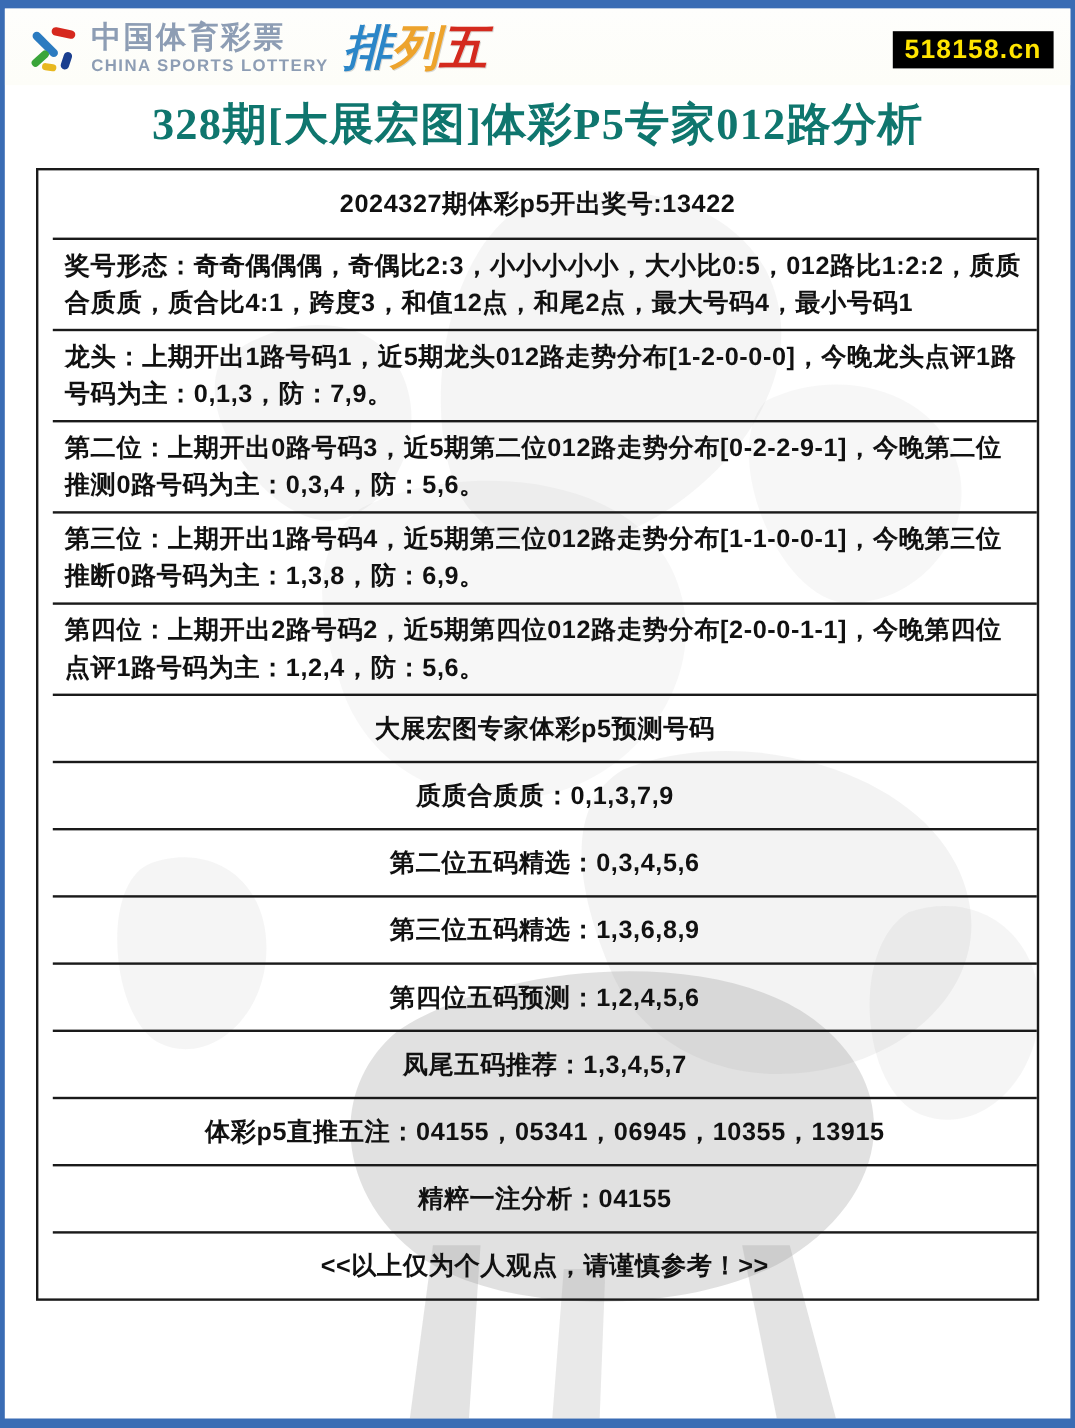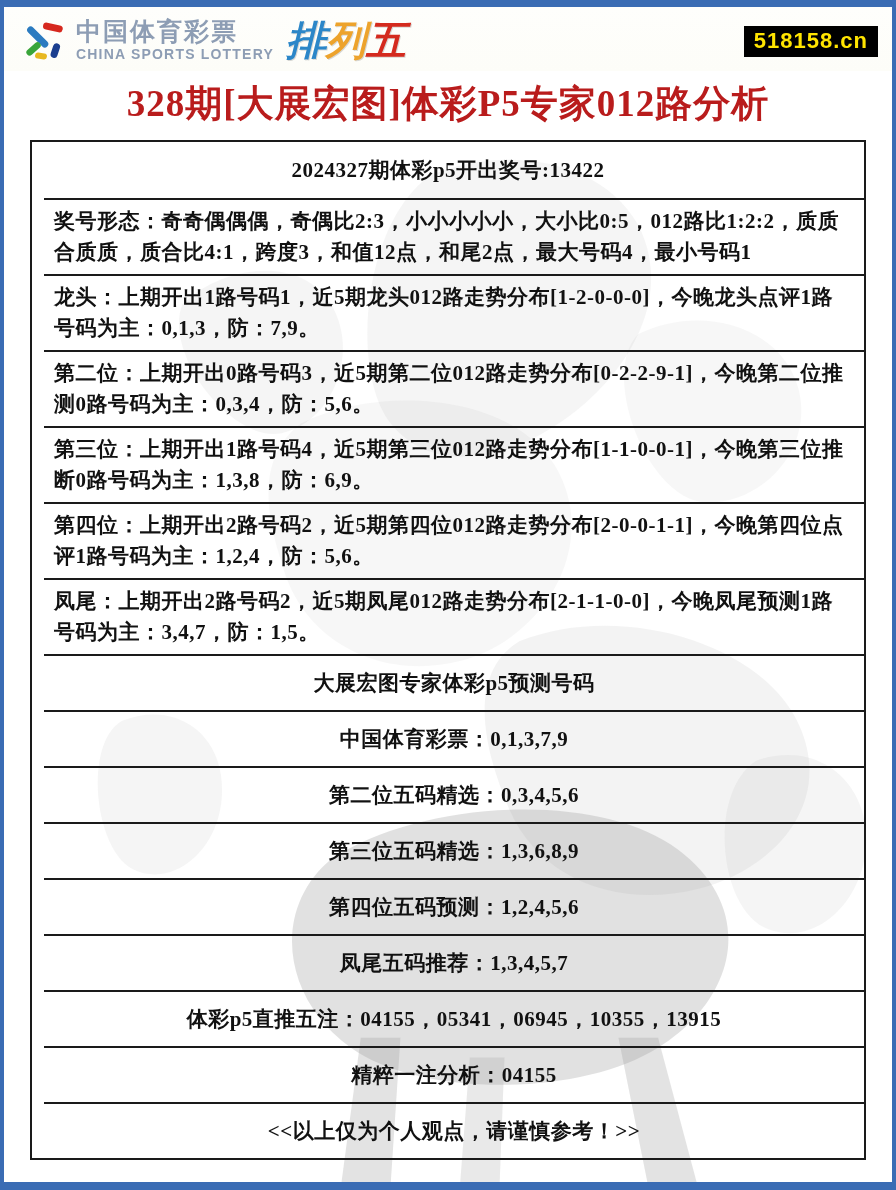--- a/index.html
+++ b/index.html
@@ -62,30 +62,29 @@
     letter-spacing: 1px;
   }
 
   
   .page-title {
     margin-top: 8px;
     text-align: center;
     font-family: "Liberation Serif", serif;
     font-weight: bold;
     font-size: 37px;
-    color: #b91c1c;
+    color: #0f766e;
     letter-spacing: 1px;
   }
 
   
   .analysis-table {
     margin: 11px 26px 0 26px;
     border: 2px solid #1a1a1a;
     background: transparent;
-    font-family: Liberation Serif, serif;
   }
   .row {
     min-height: 56px;
     display: flex; align-items: center;
     padding: 6px 10px;
     font-size: 21px; font-weight: bold; color: #111;
     line-height: 31px;
     letter-spacing: 0.5px;
   }
   .row + .row { border-top: 2px solid #1a1a1a; margin-left: 12px; }
@@ -151,28 +150,25 @@
   </div>
         <div class="row align-left">
     <span>第二位：上期开出0路号码3，近5期第二位012路走势分布[0-2-2-9-1]，今晚第二位推测0路号码为主：0,3,4，防：5,6。</span>
   </div>
         <div class="row align-left">
     <span>第三位：上期开出1路号码4，近5期第三位012路走势分布[1-1-0-0-1]，今晚第三位推断0路号码为主：1,3,8，防：6,9。</span>
   </div>
         <div class="row align-left">
     <span>第四位：上期开出2路号码2，近5期第四位012路走势分布[2-0-0-1-1]，今晚第四位点评1路号码为主：1,2,4，防：5,6。</span>
   </div>
-        <div class="row align-left">
-    <span>凤尾：上期开出2路号码2，近5期凤尾012路走势分布[2-1-1-0-0]，今晚凤尾预测1路号码为主：3,4,7，防：1,5。</span>
-  </div>
         <div class="row align-center">
     <span>大展宏图专家体彩p5预测号码</span>
   </div>
         <div class="row align-center">
-    <span>中国体育彩票：0,1,3,7,9</span>
+    <span>质质合质质：0,1,3,7,9</span>
   </div>
         <div class="row align-center">
     <span>第二位五码精选：0,3,4,5,6</span>
   </div>
         <div class="row align-center">
     <span>第三位五码精选：1,3,6,8,9</span>
   </div>
         <div class="row align-center">
     <span>第四位五码预测：1,2,4,5,6</span>
   </div>

